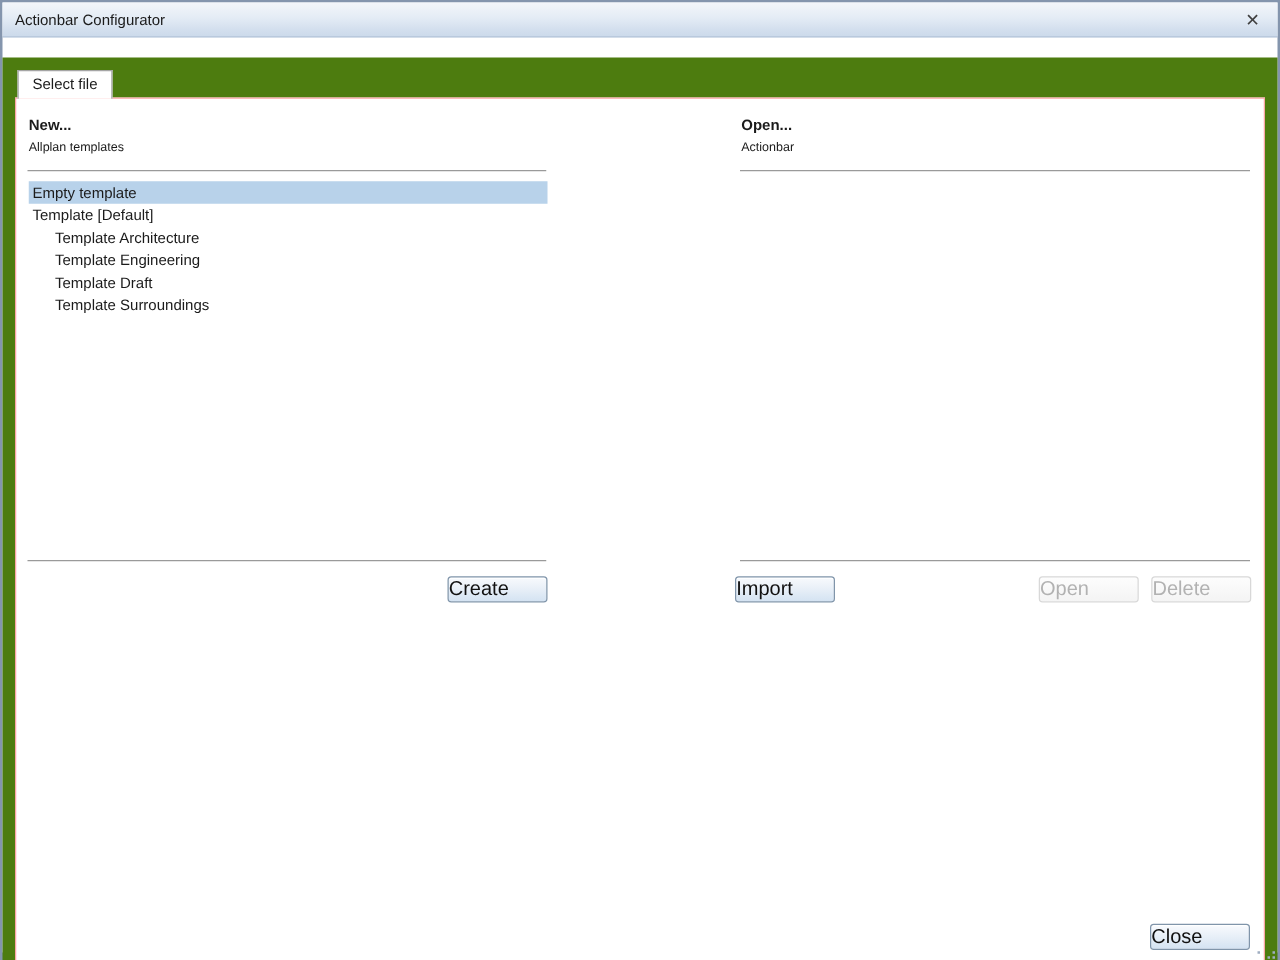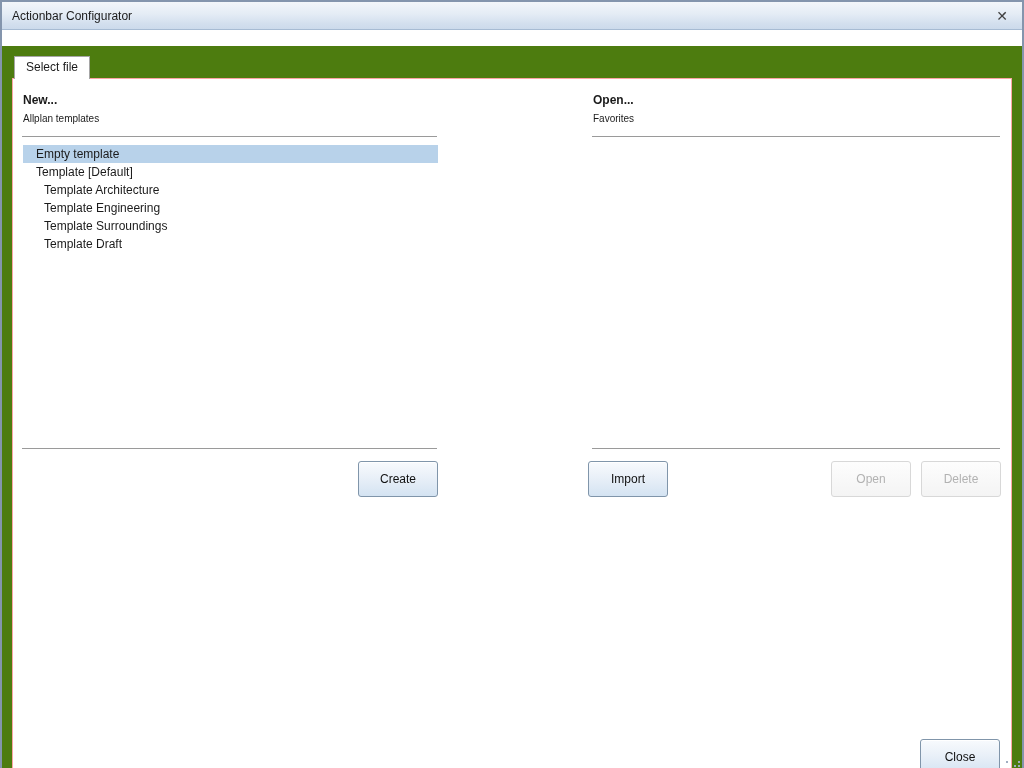--- a/index.html
+++ b/index.html
@@ -50,30 +50,30 @@
   .hl-left{left:9px;width:415px;}
   .hl-right{left:579px;width:408px;}
   .hl-top{top:57px;}
   .hl-bottom{top:369px;}
   
   .tpl-list{position:absolute;left:10px;top:66px;width:415px;}
   .tpl-row{
     height:18px;line-height:18px;font-size:12px;color:#1b1b1b;
     white-space:nowrap;cursor:default;
   }
-  .tpl-row.lvl0{padding-left:13px;}
+  .tpl-row.lvl0{padding-left:3px;}
   .tpl-row.lvl1{padding-left:21px;}
   .tpl-row.selected{background:#b8d2ea;}
   
   .btn{
-    position:absolute;width:80px;height:36px;box-sizing:border-box;
+    position:absolute;width:80px;height:21px;box-sizing:border-box;
     border:1px solid #8095aa;border-radius:3px;
     background:linear-gradient(180deg,#f8fafd 0%,#e9f0f8 45%,#d4e3f2 100%);
-    font-family:inherit;font-size:12px;color:#111;
-    text-align:center;line-height:19px;padding:0;cursor:default;
+    font-family:inherit;font-size:16px;color:#111;
+    text-align:left;line-height:19px;padding:0;cursor:default;
     box-shadow:inset 0 1px 0 #ffffff;
   }
   .btn.disabled{
     border-color:#d8d8d8;
     background:linear-gradient(180deg,#fdfdfd 0%,#f4f4f4 100%);
     color:#b2b2b2;box-shadow:none;
   }
   .btn-create{left:345px;top:382px;}
   .btn-import{left:575px;top:382px;}
   .btn-open{left:818px;top:382px;}
@@ -110,29 +110,29 @@
 
       <div class="section-heading" style="left:10px">New...</div>
       <div class="section-sub" style="left:10px">Allplan templates</div>
       <div class="hline hl-left hl-top"></div>
 
       <div class="tpl-list">
         <div class="tpl-row lvl0 selected">Empty template</div>
         <div class="tpl-row lvl0">Template [Default]</div>
         <div class="tpl-row lvl1">Template Architecture</div>
         <div class="tpl-row lvl1">Template Engineering</div>
+        <div class="tpl-row lvl1">Template Draft</div>
         <div class="tpl-row lvl1">Template Surroundings</div>
-        <div class="tpl-row lvl1">Template Draft</div>
       </div>
 
       <div class="hline hl-left hl-bottom"></div>
       <button class="btn btn-create">Create</button>
 
       <div class="section-heading" style="left:580px">Open...</div>
-      <div class="section-sub" style="left:580px">Favorites</div>
+      <div class="section-sub" style="left:580px">Actionbar</div>
       <div class="hline hl-right hl-top"></div>
 
       <div class="hline hl-right hl-bottom"></div>
       <button class="btn btn-import">Import</button>
       <button class="btn btn-open disabled" disabled="">Open</button>
       <button class="btn btn-delete disabled" disabled="">Delete</button>
 
     </div>
 
     <button class="btn btn-close">Close</button>

